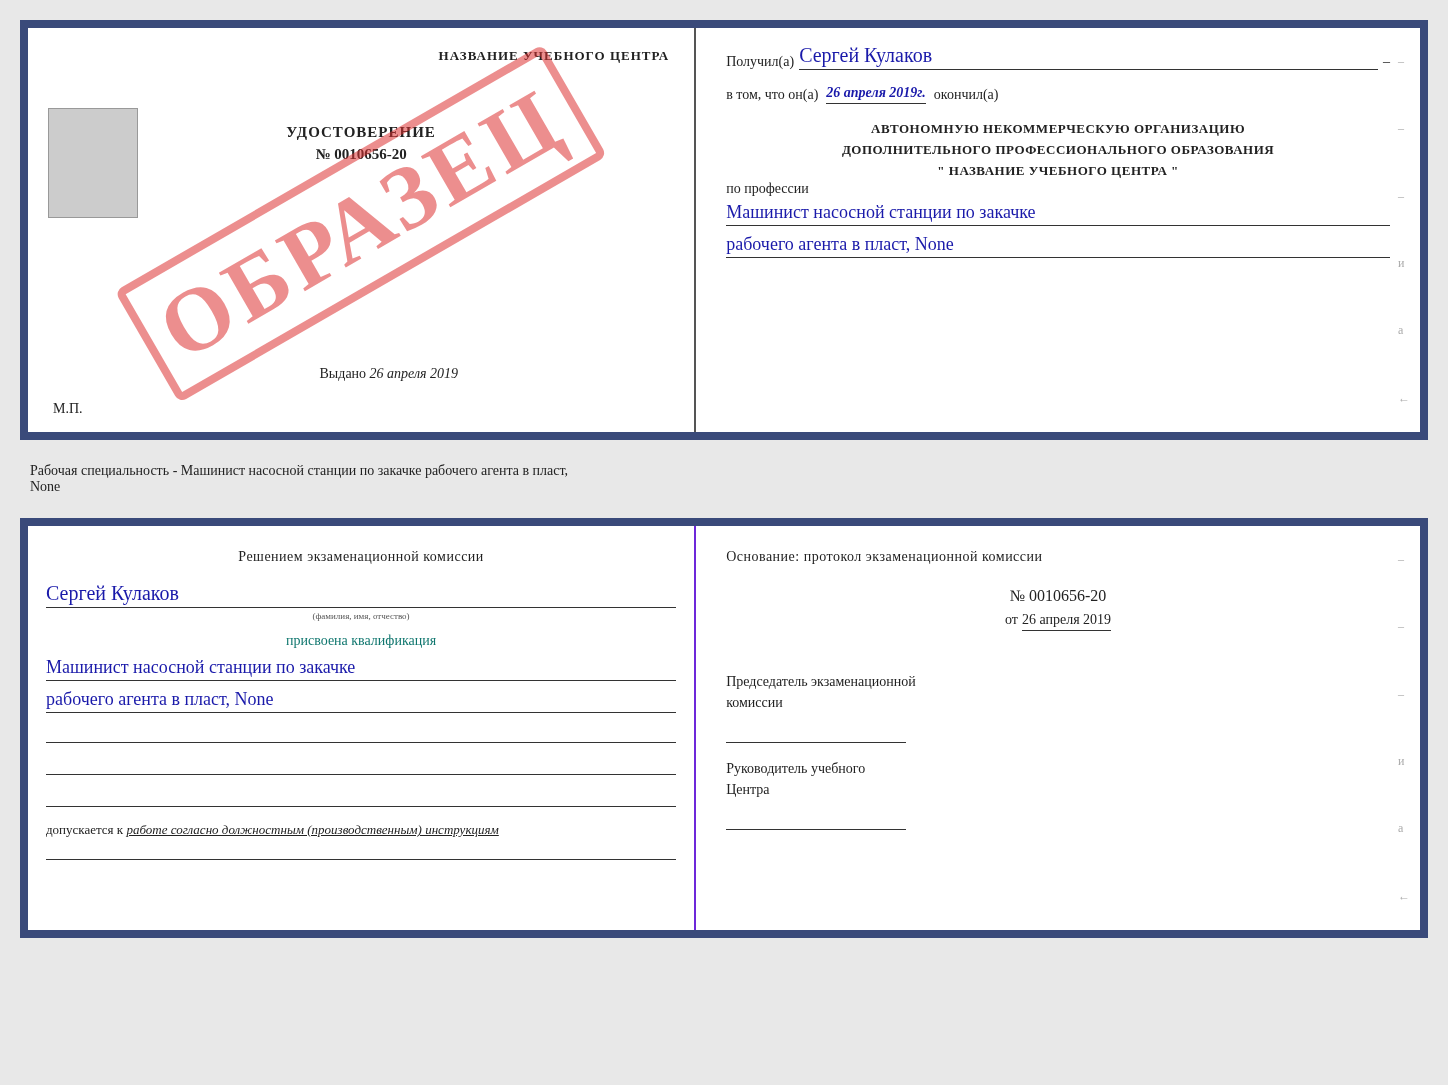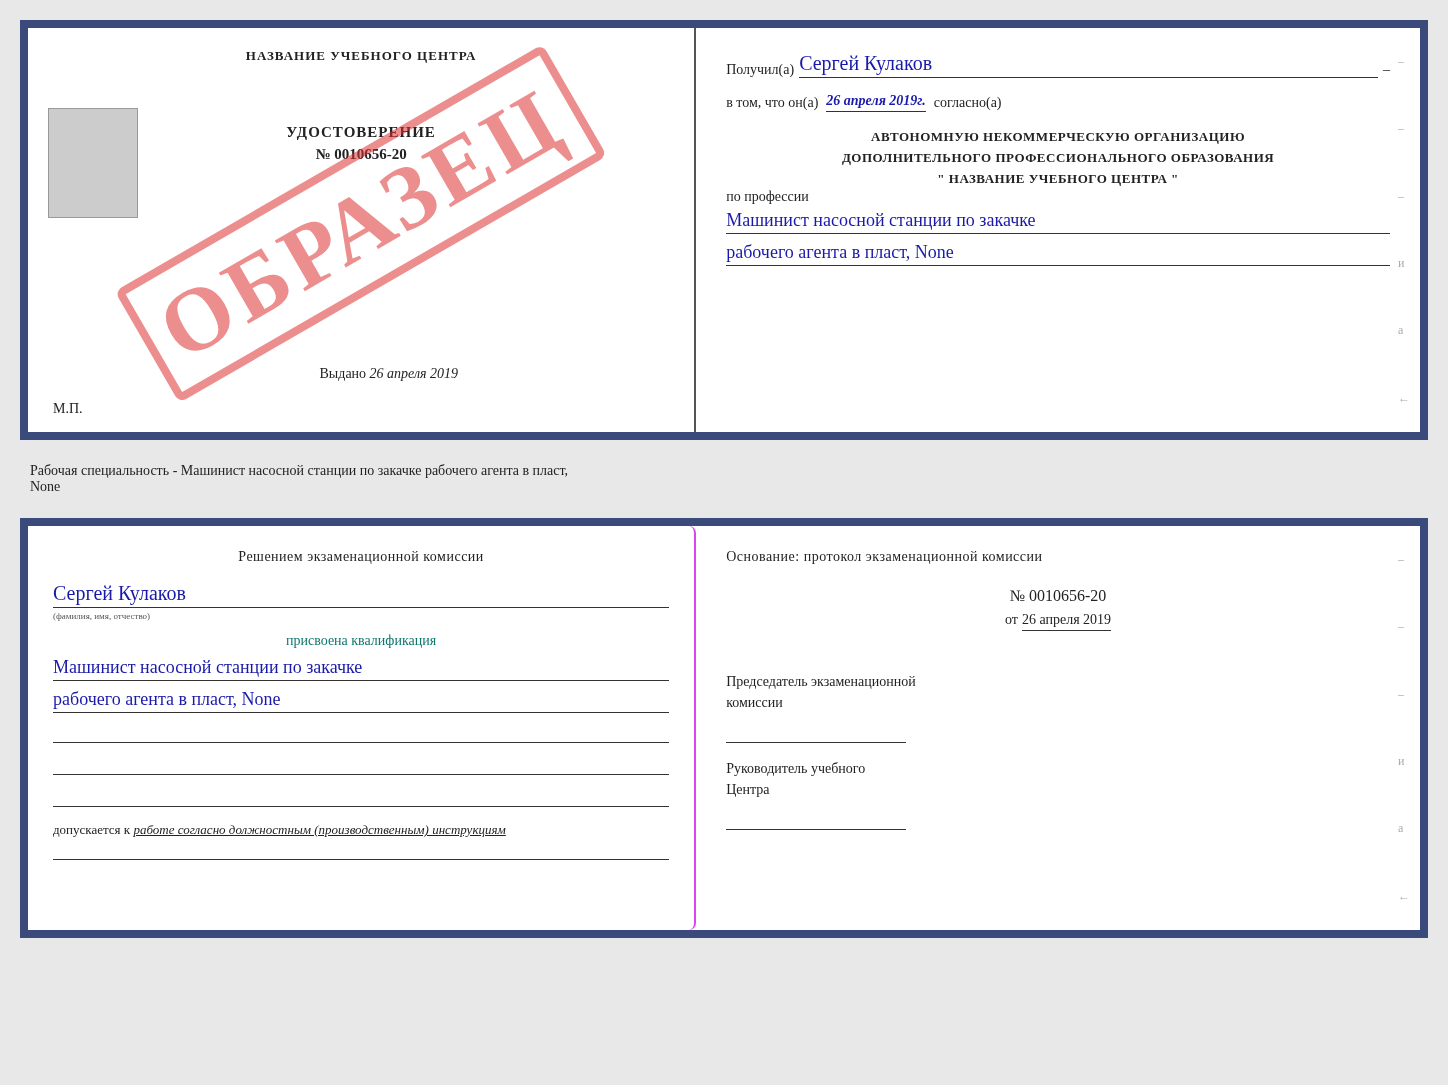--- a/index.html
+++ b/index.html
@@ -29,21 +29,21 @@
     
     .cert-left {
       width: 48%;
       border-right: 2px solid #555;
       padding: 20px 25px;
       position: relative;
       overflow: hidden;
     }
 
     .cert-left-title {
-      text-align: center;
+      text-align: right;
       font-size: 13px;
       font-weight: bold;
       letter-spacing: 1px;
       text-transform: uppercase;
       margin-bottom: 20px;
       color: #222;
     }
 
     .udostoverenie-block {
       display: flex;
@@ -117,21 +117,21 @@
       border-radius: 8px;
       padding: 5px 15px;
       letter-spacing: 5px;
       pointer-events: none;
       white-space: nowrap;
     }
 
     
     .cert-right {
       width: 52%;
-      padding: 24px 30px;
+      padding: 16px 30px;
       position: relative;
     }
 
     .poluchil-line {
       font-size: 14px;
       color: #222;
       margin-bottom: 15px;
       display: flex;
       align-items: flex-end;
       gap: 5px;
@@ -216,23 +216,22 @@
     
     .certificate-bottom {
       display: flex;
       border: 8px solid #3a4a7a;
       background: #fff;
       min-height: 420px;
     }
 
     .cert-bottom-left {
       width: 48%;
-      border-right: 2px solid #d946ef;
-      padding: 20px 25px;
-      border-radius: 7px;
+      border-right: 2px solid #6d28d9;
+      padding: 20px 18px;
     }
 
     .decision-text {
       font-size: 14px;
       text-align: center;
       letter-spacing: 0.5px;
       margin-bottom: 15px;
       color: #222;
       line-height: 1.5;
     }
@@ -243,20 +242,21 @@
       color: #1a1aaa;
       border-bottom: 1px solid #333;
       padding-bottom: 2px;
       margin-bottom: 3px;
     }
 
     .fio-sub-bottom {
       font-size: 9px;
       color: #555;
       display: block;
+      text-align: center;
       margin-bottom: 12px;
     }
 
     .prisvoena-text {
       font-size: 14px;
       color: #0f766e;
       text-align: center;
       margin-bottom: 8px;
     }
 
@@ -392,21 +392,21 @@
 
       <div class="poluchil-line">
         <span class="poluchil-label">Получил(а)</span>
         <span class="poluchil-name">Сергей Кулаков</span>
         <span style="font-size:14px; color:#222;">–</span>
       </div>
 
       <div class="vtom-line">
         <span style="font-size:14px;color:#222;">в том, что он(а)</span>
         <span class="vtom-date">26 апреля 2019г.</span>
-        <span style="font-size:14px;color:#222;">согласно(а)</span>
+        <span style="font-size:14px;color:#222;">окончил(а)</span>
       </div>
 
       <div class="org-block">
         <div>АВТОНОМНУЮ НЕКОММЕРЧЕСКУЮ ОРГАНИЗАЦИЮ</div>
         <div>ДОПОЛНИТЕЛЬНОГО ПРОФЕССИОНАЛЬНОГО ОБРАЗОВАНИЯ</div>
         <div>"  НАЗВАНИЕ УЧЕБНОГО ЦЕНТРА  "</div>
       </div>
 
       <div class="poprofessii-label">по профессии</div>
       <div class="profession-line">Машинист насосной станции по закачке</div>

